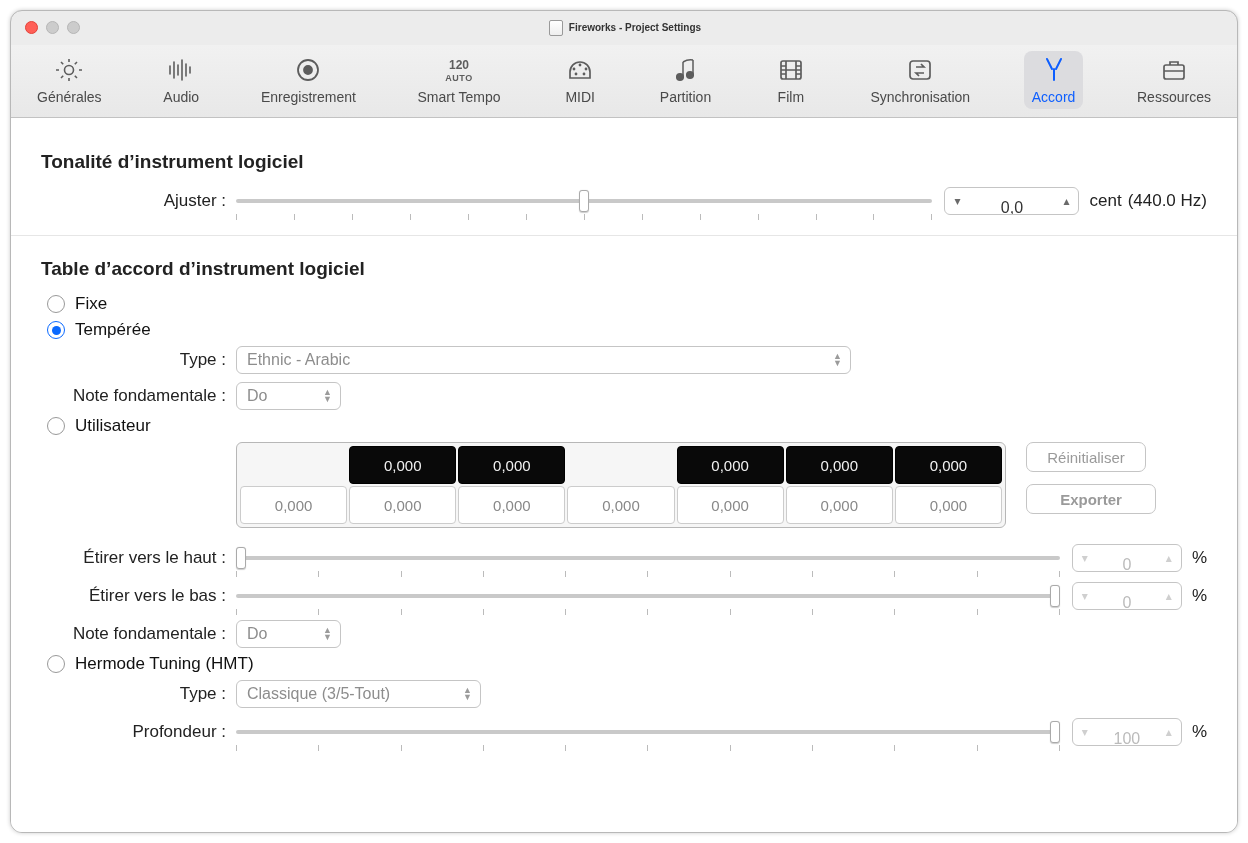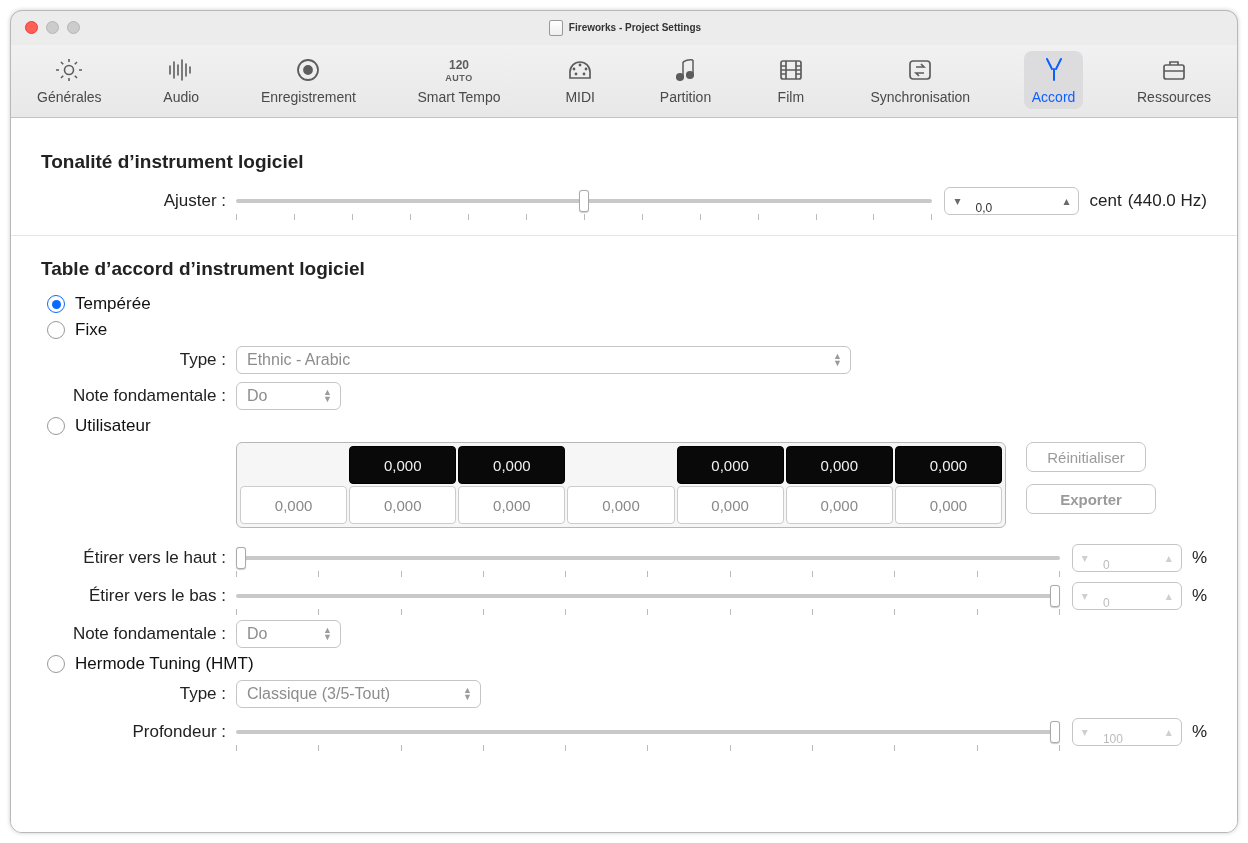--- a/index.html
+++ b/index.html
@@ -50,21 +50,21 @@
     flex:1; height:22px; position:relative; display:flex; align-items:center;
   }
   .slider-track .bar { position:absolute; left:0; right:0; top:50%; height:4px; background:#c9c9c9; border-radius:2px; transform:translateY(-50%);}
   .slider-track .ticks{ position:absolute; left:0; right:0; top:100%; display:flex; justify-content:space-between; margin-top:2px;}
   .slider-track .ticks span{ width:1px; height:6px; background:#bbb; display:block;}
   .slider-thumb { position:absolute; width:10px; height:22px; background:#fff; border:1px solid #aaa; border-radius:3px; box-shadow:0 0.5px 1px rgba(0,0,0,0.2);}
   .stepper { display:flex; align-items:center; border:1px solid #c5c5c5; border-radius:6px; background:#fff; height:28px; overflow:hidden;}
   .stepper.disabled { color:#bdbdbd; }
   .stepper .sbtn { width:24px; display:flex; align-items:center; justify-content:center; cursor:pointer; font-size:12px; color:#6a6a6a;}
   .stepper.disabled .sbtn{ color:#cfcfcf; }
-  .stepper .sval { flex:1; text-align:left; padding:0 6px; font-size:12px; color:#333;margin-top:14px;}
+  .stepper .sval { flex:1; text-align:center; padding:0 6px; font-size:16px; color:#333;margin-top:14px;}
   .stepper.disabled .sval{ color:#bbb;}
   .unit { font-size:17px; margin-left:10px; color:#222;}
   .hr { border:none; border-top:1px solid #e6e6e6; margin:20px -30px 22px -30px;}
   .radio { width:18px; height:18px; border:1.5px solid #999; border-radius:50%; display:inline-flex; align-items:center; justify-content:center; margin-right:10px; cursor:pointer; background:#fff;}
   .radio.checked { border-color:#0a69ff; }
   .radio.checked::after{ content:''; width:9px; height:9px; background:#0a69ff; border-radius:50%;}
   .optrow { display:flex; align-items:center; font-size:17px; margin:6px 0 6px 6px;}
   .select { border:1px solid #c5c5c5; border-radius:6px; background:#fff; height:28px; display:flex; align-items:center; padding:0 8px 0 10px; font-size:16px; color:#8d8d8d; position:relative;}
   .select .chev { margin-left:auto; display:flex; flex-direction:column; font-size:9px; color:#9b9b9b; line-height:7px; padding-left:6px;}
   .btn { border:1px solid #c5c5c5; background:#fff; border-radius:7px; height:30px; padding:0 18px; font-size:15px; color:#9a9a9a; display:flex; align-items:center;}
@@ -232,26 +232,26 @@
       </div>
       <div class="unit">cent</div>
       <div class="unit" style="margin-left:6px;">(440.0 Hz)</div>
     </div>
 
     <hr class="hr">
 
     <div class="sec-title">Table d’accord d’instrument logiciel</div>
 
     <div class="optrow">
+      <span class="radio"></span>
+      <span>Fixe</span>
+    </div>
+    <div class="optrow">
       <span class="radio checked"></span>
       <span>Tempérée</span>
-    </div>
-    <div class="optrow">
-      <span class="radio"></span>
-      <span>Fixe</span>
     </div>
 
     <div class="row" style="margin-top:4px;">
       <div class="lbl">Type :</div>
       <div class="select" style="width:615px;">
         <span>Ethnic - Arabic</span>
         <span class="chev">▲<br>▼</span>
       </div>
       <div style="width:14px;"></div>
     </div>

